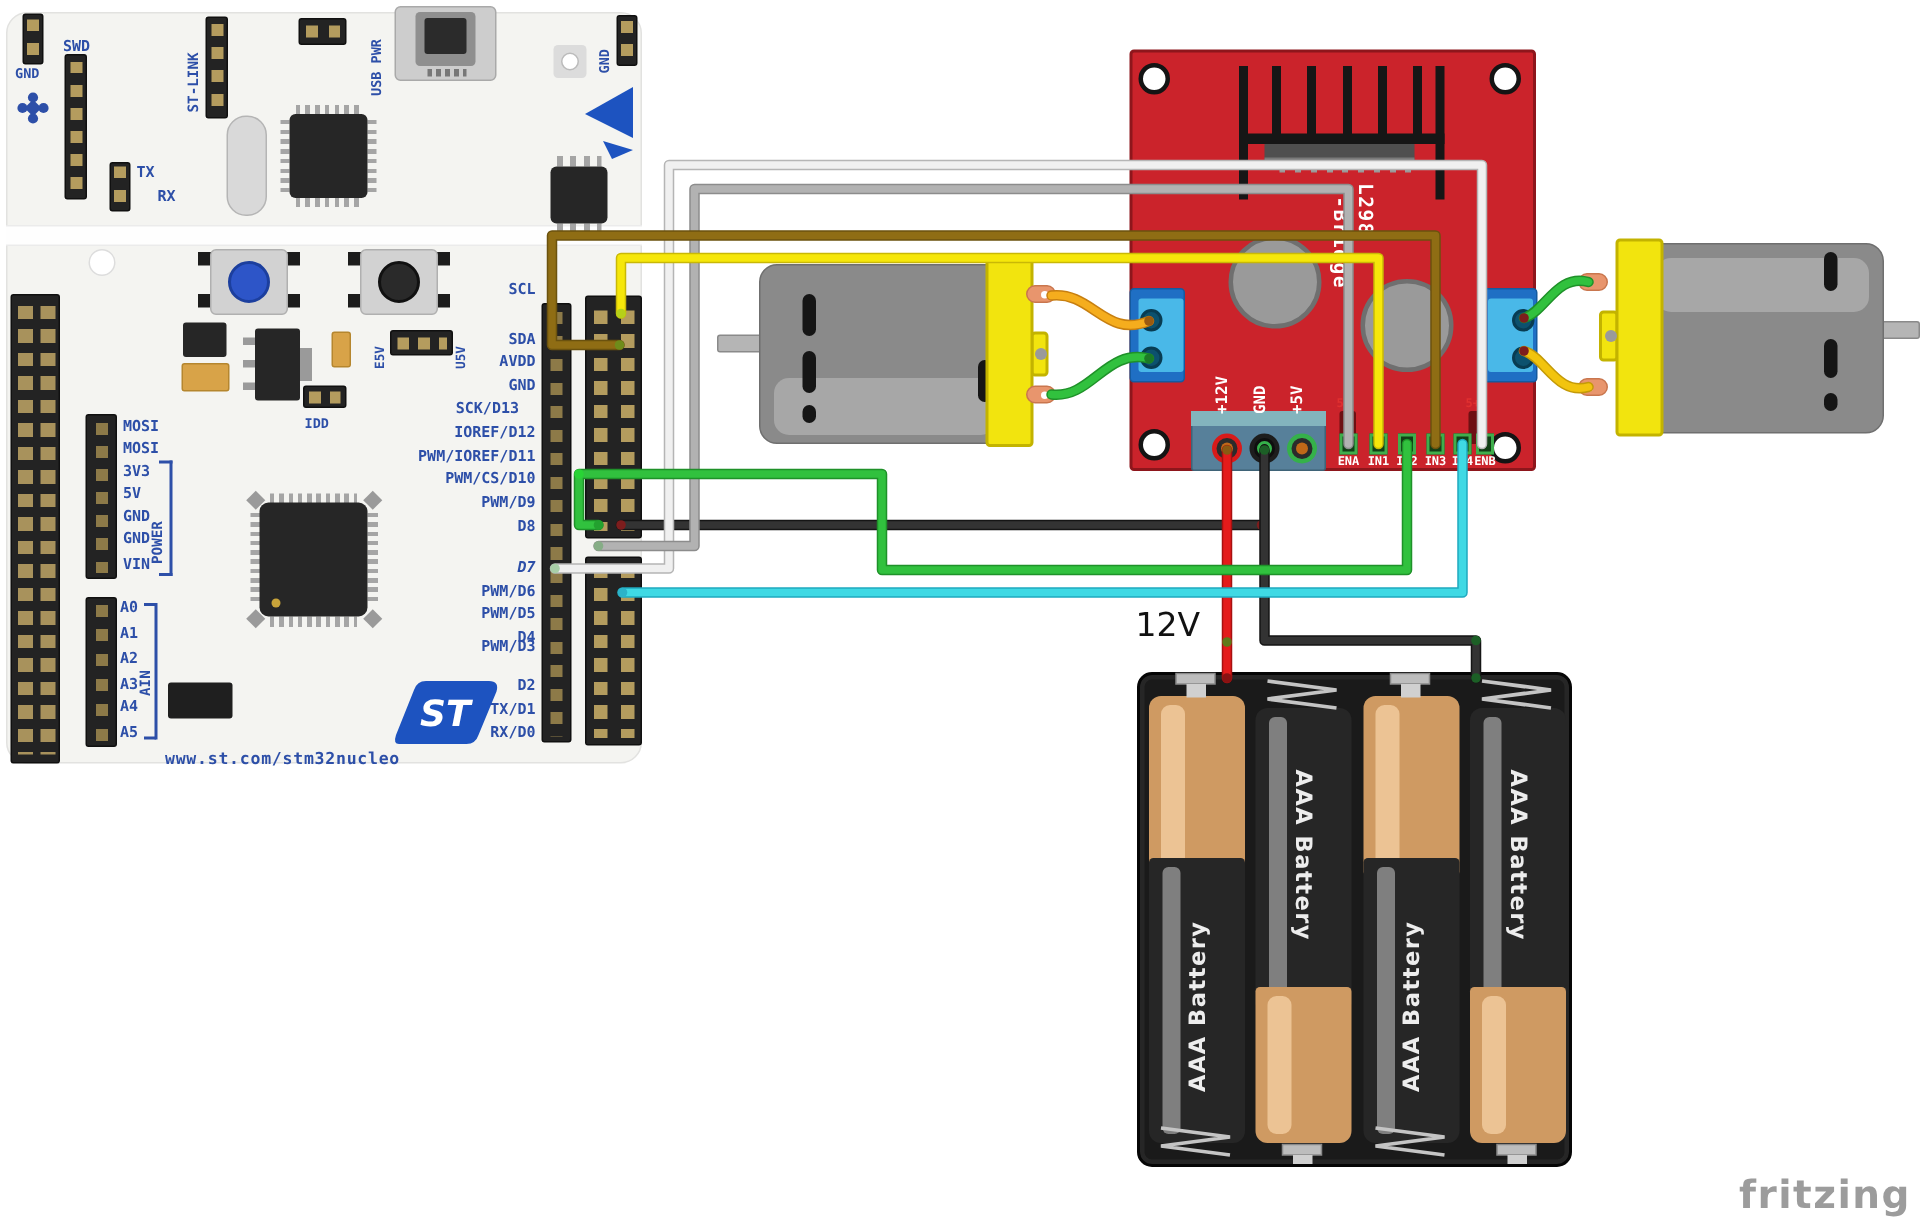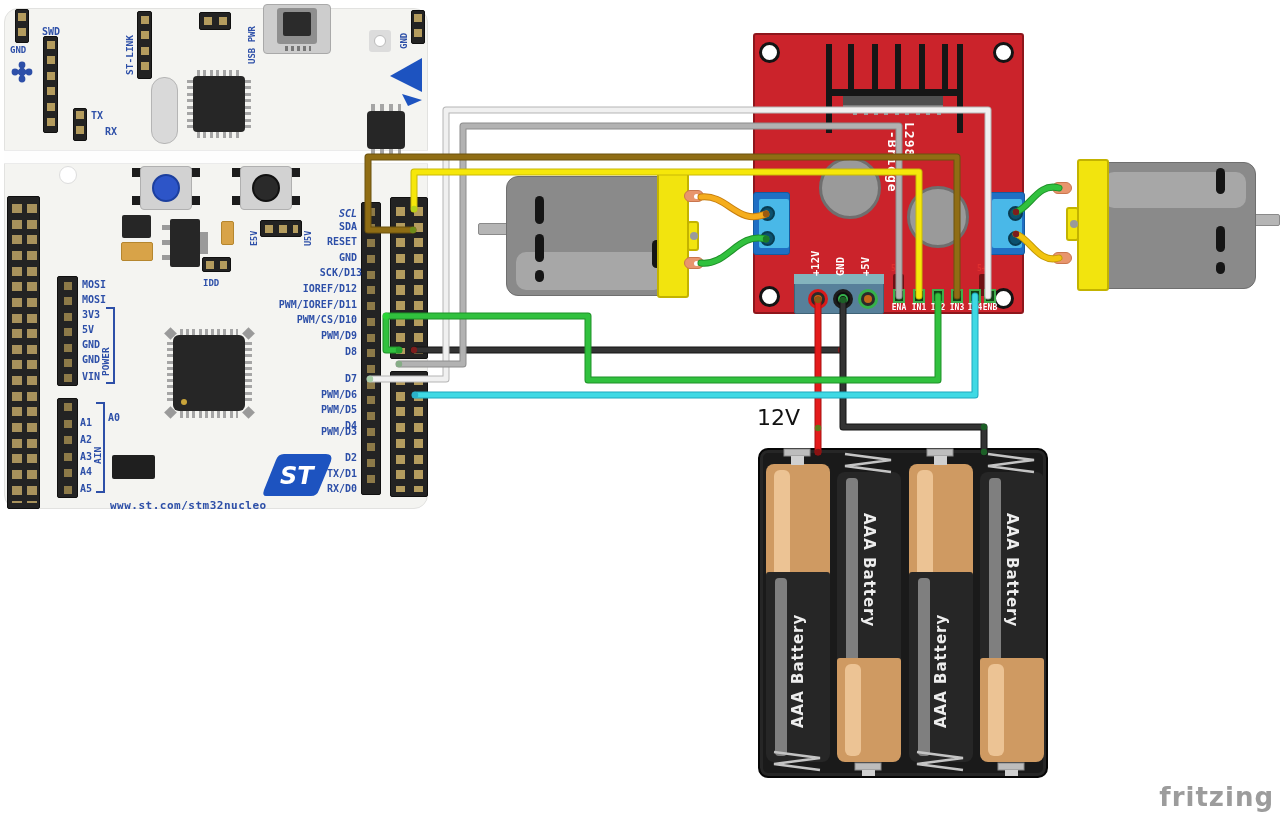--- a/index.html
+++ b/index.html
@@ -192,46 +192,46 @@
       <path d="M10,46 Q6,46 8,40 L20,10 Q22,4 28,4 L70,4 Q77,4 75,11 L63,40 Q61,46 55,46 Z" fill="#1d53c0"></path>
       <text x="24" y="34" fill="#fff" font-family="DejaVu Sans, sans-serif" font-size="24" font-weight="bold" font-style="italic">ST</text>
     </svg>
     <div class="abs blue" style="left:110px;top:499px;font-size:11px;letter-spacing:.5px">www.st.com/stm32nucleo</div>
 
     <div class="hdr pins-v" style="left:361px;top:202px;width:20px;height:293px;--s:5px;--p:15.7px;--c:#8d7a48"></div>
     <div class="hdr fem2" style="left:390px;top:197px;width:38px;height:162px;--s:9px"></div>
     <div class="hdr fem2" style="left:390px;top:371px;width:38px;height:126px;--s:4px"></div>
 
     <div id="nucleo-pin-labels">
-        <div class="blue pin-label-r" style="position: absolute; left: 237px; top: 208px; width: 120px; font-style: italic;">SCL</div>
+        <div class="blue pin-label-r" style="position: absolute; left: 237px; top: 188px; width: 120px;">SCL</div>
         <div class="blue pin-label-r" style="position: absolute; left: 237px; top: 221px; width: 120px;">SDA</div>
-        <div class="blue pin-label-r" style="position: absolute; left: 237px; top: 236px; width: 120px;">RESET</div>
+        <div class="blue pin-label-r" style="position: absolute; left: 237px; top: 236px; width: 120px;">AVDD</div>
         <div class="blue pin-label-r" style="position: absolute; left: 237px; top: 252px; width: 120px;">GND</div>
-        <div class="blue pin-label-r" style="position: absolute; left: 242px; top: 267px; width: 120px;">SCK/D13</div>
+        <div class="blue pin-label-r" style="position: absolute; left: 226px; top: 267px; width: 120px;">SCK/D13</div>
         <div class="blue pin-label-r" style="position: absolute; left: 237px; top: 283px; width: 120px;">IOREF/D12</div>
         <div class="blue pin-label-r" style="position: absolute; left: 237px; top: 299px; width: 120px;">PWM/IOREF/D11</div>
         <div class="blue pin-label-r" style="position: absolute; left: 237px; top: 314px; width: 120px;">PWM/CS/D10</div>
         <div class="blue pin-label-r" style="position: absolute; left: 237px; top: 330px; width: 120px;">PWM/D9</div>
         <div class="blue pin-label-r" style="position: absolute; left: 237px; top: 346px; width: 120px;">D8</div>
-        <div class="blue pin-label-r" style="position: absolute; left: 237px; top: 373px; width: 120px;">D7</div>
+        <div class="blue pin-label-r" style="position: absolute; left: 237px; top: 373px; width: 120px; font-style: italic;">D7</div>
         <div class="blue pin-label-r" style="position: absolute; left: 237px; top: 389px; width: 120px;">PWM/D6</div>
         <div class="blue pin-label-r" style="position: absolute; left: 237px; top: 404px; width: 120px;">PWM/D5</div>
         <div class="blue pin-label-r" style="position: absolute; left: 237px; top: 420px; width: 120px;">D4</div>
         <div class="blue pin-label-r" style="position: absolute; left: 237px; top: 426px; width: 120px;">PWM/D3</div>
         <div class="blue pin-label-r" style="position: absolute; left: 237px; top: 452px; width: 120px;">D2</div>
         <div class="blue pin-label-r" style="position: absolute; left: 237px; top: 468px; width: 120px;">TX/D1</div>
         <div class="blue pin-label-r" style="position: absolute; left: 237px; top: 483px; width: 120px;">RX/D0</div>
         <div class="blue" style="position: absolute; left: 82px; top: 279px;">MOSI</div>
         <div class="blue" style="position: absolute; left: 82px; top: 294px;">MOSI</div>
         <div class="blue" style="position: absolute; left: 82px; top: 309px;">3V3</div>
         <div class="blue" style="position: absolute; left: 82px; top: 324px;">5V</div>
         <div class="blue" style="position: absolute; left: 82px; top: 339px;">GND</div>
         <div class="blue" style="position: absolute; left: 82px; top: 354px;">GND</div>
         <div class="blue" style="position: absolute; left: 82px; top: 371px;">VIN</div>
-        <div class="blue" style="position: absolute; left: 80px; top: 412px; margin-left: 28px;">A0</div>
+        <div class="blue" style="position: absolute; left: 80px; top: 400px;">A0</div>
         <div class="blue" style="position: absolute; left: 80px; top: 417px;">A1</div>
         <div class="blue" style="position: absolute; left: 80px; top: 434px;">A2</div>
         <div class="blue" style="position: absolute; left: 80px; top: 451px;">A3</div>
         <div class="blue" style="position: absolute; left: 80px; top: 466px;">A4</div>
         <div class="blue" style="position: absolute; left: 80px; top: 483px;">A5</div>
       </div>
   </div>
 
   <div class="grp z-batt">
     <div class="holder"></div>

